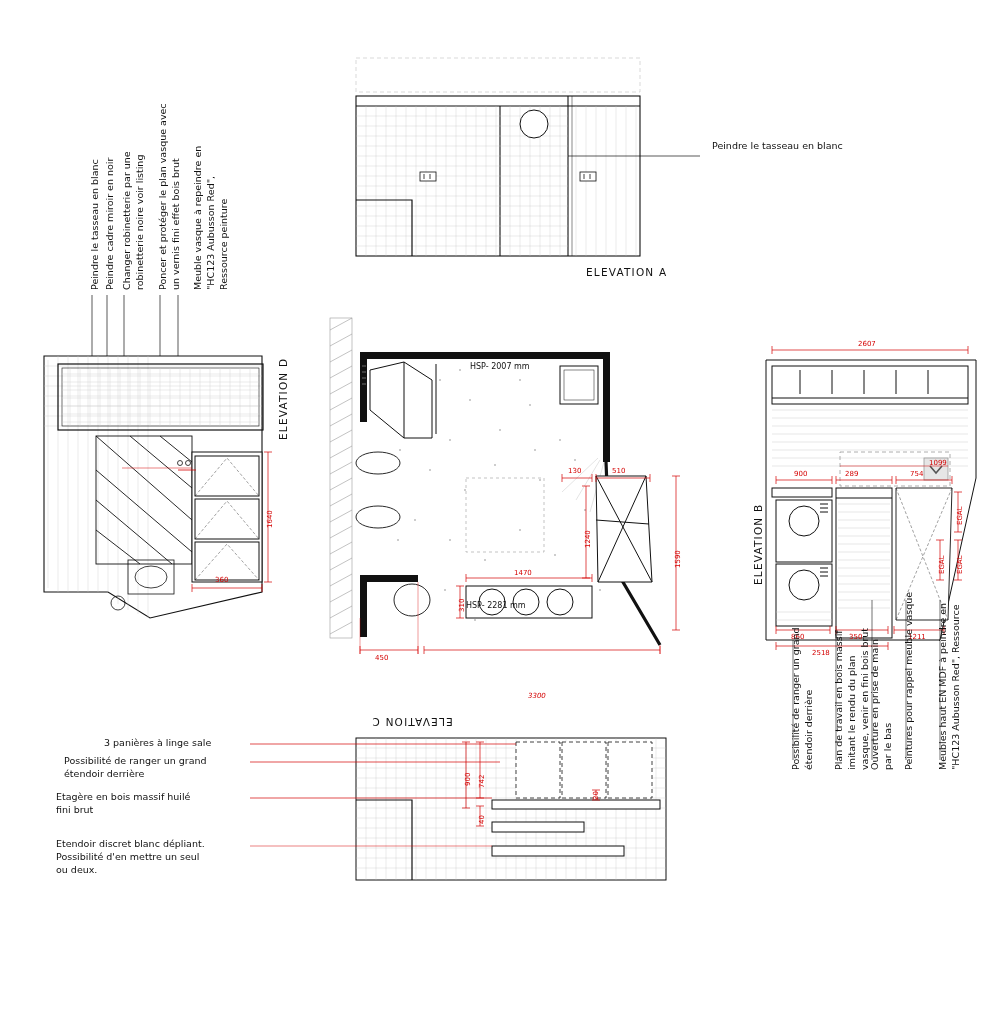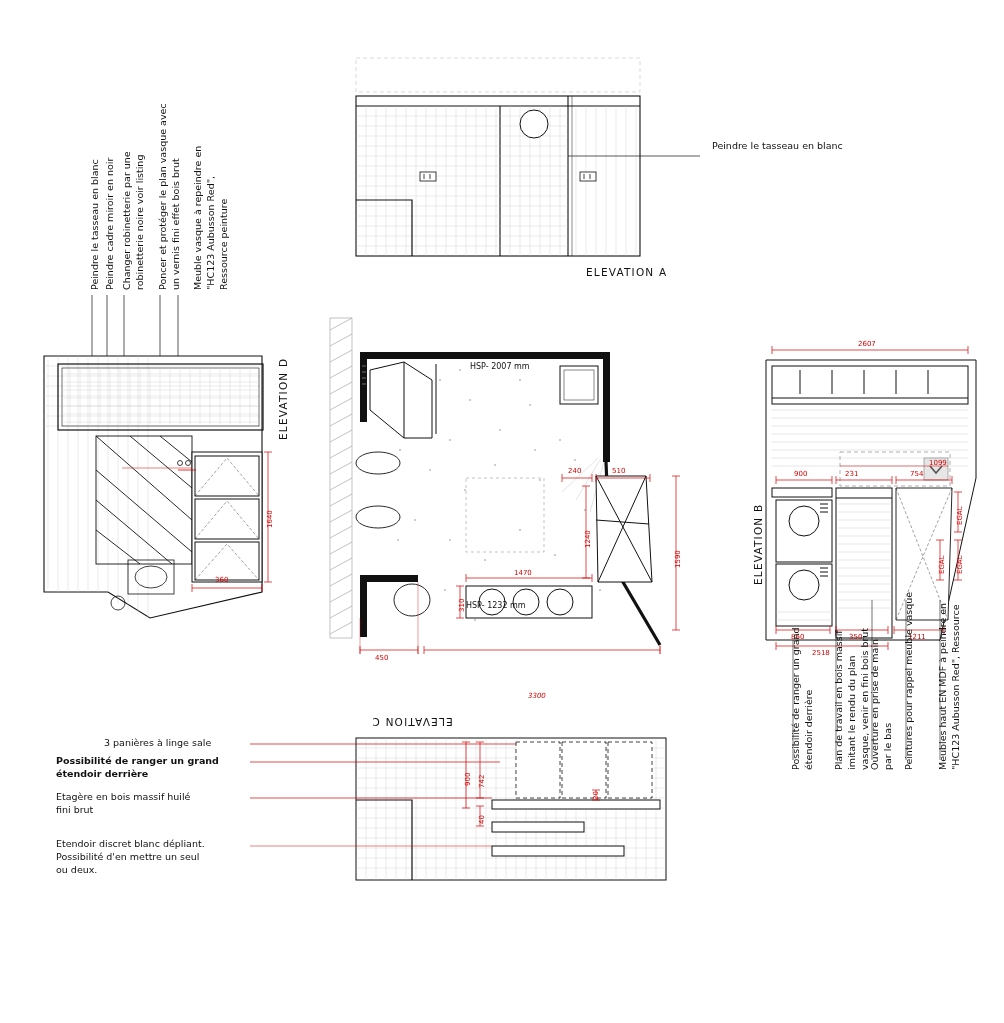--- a/index.html
+++ b/index.html
@@ -272,30 +272,30 @@
       <path d="M596 478 L650 478 M596 474 L596 482 M650 474 L650 482"></path>
       <path d="M586 486 L586 578 M582 486 L590 486 M582 578 L590 578"></path>
       <path d="M466 578 L592 578 M466 574 L466 582 M592 574 L592 582"></path>
       <path d="M460 586 L460 618 M456 586 L464 586 M456 618 L464 618"></path>
       <path d="M676 476 L676 630 M672 476 L680 476 M672 630 L680 630"></path>
       <path d="M360 650 L418 650 M360 646 L360 654 M418 646 L418 654"></path>
       <path d="M424 650 L660 650 M424 646 L424 654 M660 646 L660 654"></path>
       <path d="M360 618 L360 654 M418 582 L418 654 M660 645 L660 654" stroke-width="0.4"></path>
     </g>
   </svg>
-  <div class="abs dim" style="left:568px;top:467px;">240</div>
+  <div class="abs dim" style="left:568px;top:467px;">130</div>
   <div class="abs dim" style="left:612px;top:467px;">510</div>
   <div class="abs rot90 dim" style="left:584px;top:548px;">1240</div>
   <div class="abs dim" style="left:514px;top:569px;">1470</div>
   <div class="abs rot90 dim" style="left:458px;top:612px;">310</div>
   <div class="abs rot90 dim" style="left:674px;top:568px;">1590</div>
   <div class="abs dim" style="left:375px;top:654px;">450</div>
   <div class="abs dim" style="left:528px;top:692px;font-style:italic;">3300</div>
   <div class="abs txt" style="left:470px;top:362px;font-size:8px;">HSP- 2007 mm</div>
-  <div class="abs txt" style="left:466px;top:601px;font-size:8px;">HSP- 1232 mm</div>
+  <div class="abs txt" style="left:466px;top:601px;font-size:8px;">HSP- 2281 mm</div>
 </div>
 
 <div class="abs" style="left:0;top:0;">
   <svg width="1004" height="1023">
 
     <g class="blk" stroke-width="1">
       <path d="M766 360 L976 360 L976 478 L940 640 L800 640 L766 640 Z" fill="#ffffff"></path>
     </g>
 
     <g class="blk" stroke-width="1">
@@ -365,21 +365,21 @@
       <path d="M793 640 L793 760"></path>
       <path d="M836 630 L836 760"></path>
       <path d="M872 600 L872 760"></path>
       <path d="M906 600 L906 760"></path>
       <path d="M940 600 L940 760"></path>
     </g>
   </svg>
   <div class="abs dim" style="left:858px;top:340px;">2607</div>
   <div class="abs dim" style="left:886px;top:459px;margin-left:43px;">1099</div>
   <div class="abs dim" style="left:794px;top:470px;">900</div>
-  <div class="abs dim" style="left:845px;top:470px;">231</div>
+  <div class="abs dim" style="left:845px;top:470px;">289</div>
   <div class="abs dim" style="left:910px;top:470px;">754</div>
   <div class="abs rot90 dim" style="left:956px;top:525px;">EGAL</div>
   <div class="abs rot90 dim" style="left:938px;top:574px;">EGAL</div>
   <div class="abs rot90 dim" style="left:956px;top:574px;">EGAL</div>
   <div class="abs dim" style="left:791px;top:633px;">860</div>
   <div class="abs dim" style="left:849px;top:633px;">350</div>
   <div class="abs dim" style="left:908px;top:633px;">1211</div>
   <div class="abs dim" style="left:812px;top:649px;">2518</div>
   <div class="abs rot90 lbl" style="left:752px;top:585px;">ELEVATION B</div>
 </div>
@@ -448,19 +448,19 @@
     </g>
   </svg>
   <div class="abs rot90 dim" style="left:464px;top:786px;">900</div>
   <div class="abs rot90 dim" style="left:478px;top:788px;">742</div>
   <div class="abs rot90 dim" style="left:478px;top:824px;">40</div>
   <div class="abs rot90 dim" style="left:592px;top:800px;">20</div>
   <div class="abs rot180 lbl" style="left:352px;top:716px;width:120px;text-align:center;">ELEVATION C</div>
 </div>
 
 <div class="abs txt" style="left:104px;top:737px;">3 panières à linge sale</div>
-<div class="abs txt" style="left:56px;top:755px;font-weight:bold;">Possibilité de ranger un grand
+<div class="abs txt" style="left:64px;top:755px;">Possibilité de ranger un grand
 étendoir derrière</div>
 <div class="abs txt" style="left:56px;top:791px;">Etagère en bois massif huilé
 fini brut</div>
 <div class="abs txt" style="left:56px;top:838px;">Etendoir discret blanc dépliant.
 Possibilité d'en mettre un seul
 ou deux.</div>
 
 </body></html>

